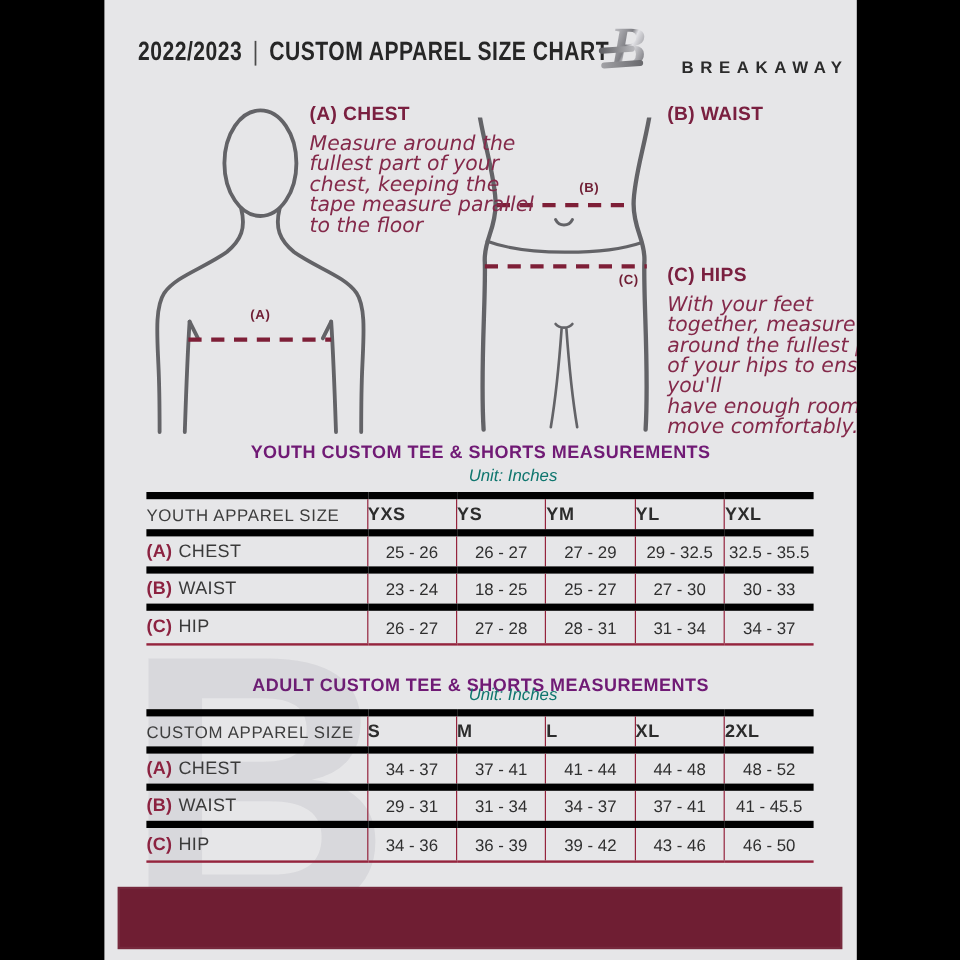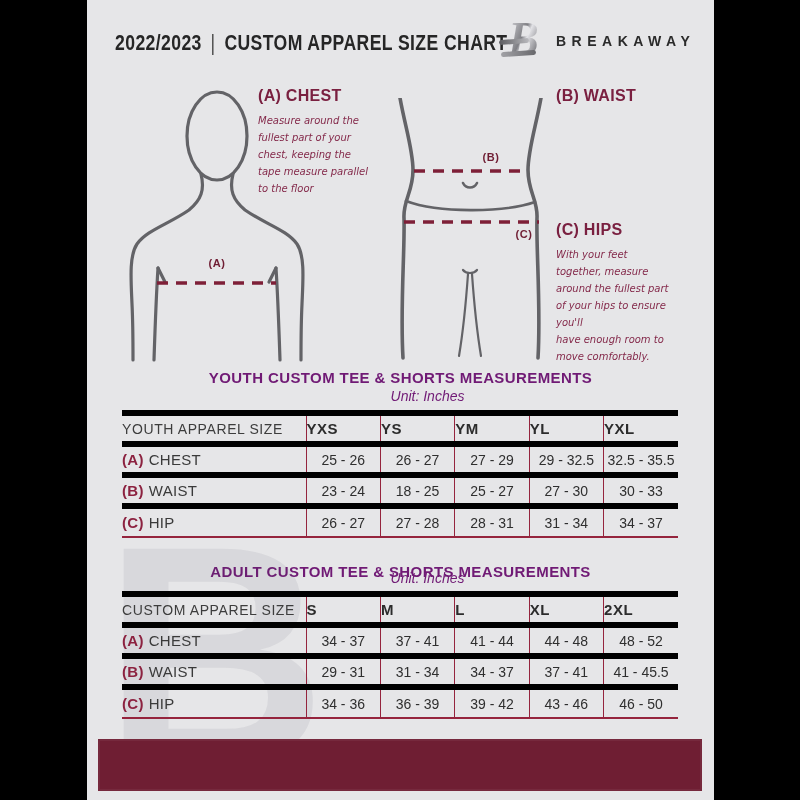--- a/index.html
+++ b/index.html
@@ -6,46 +6,46 @@
   .stage { position:relative; width:800px; height:800px; background:#000; overflow:hidden;
            font-family:"Liberation Sans",sans-serif; }
   .page { position:absolute; left:87px; top:0; width:627px; height:800px;
           background:#e6e6e8; overflow:hidden; }
 
   
   .doc-title { position:absolute; left:28px; top:30px; font-size:22px; font-weight:bold;
                color:#262626; white-space:nowrap; transform:scaleX(0.80);
                transform-origin:left center; letter-spacing:0.5px; }
   .doc-title .divider { font-weight:normal; color:#4a4a4a; margin:0 11px; }
-  .brand { position:absolute; left:412px; top:18px; display:flex; align-items:center; gap:11px; }
+  .brand { position:absolute; left:412px; top:18px; display:flex; align-items:flex-end; gap:23px; }
   .logo-mark { position:relative; width:46px; height:46px; }
   .logo-b { position:absolute; left:9px; top:-2px; font-family:"Liberation Serif",serif;
             font-style:italic; font-weight:bold; font-size:46px; line-height:1;
             background:linear-gradient(115deg,#c9c9cd 10%,#7f7f84 45%,#e2e2e6 55%,#6e6e73 90%);
             -webkit-background-clip:text; background-clip:text; color:transparent; }
   .logo-bar { position:absolute; height:5px; border-radius:3px; transform:rotate(-4deg); }
   .logo-bar-1 { left:0; top:21px; width:30px; background:linear-gradient(90deg,#5c5c60,#bababe); }
   .logo-bar-2 { left:2px; top:33px; width:35px; background:linear-gradient(90deg,#a2a2a6,#68686c); }
   .brand-name { font-size:14px; font-weight:bold; letter-spacing:5.5px; color:#2b2b2b; white-space:nowrap; }
 
   
   .fig { position:absolute; }
   .fig-marker { position:absolute; font-size:11px; font-weight:bold; color:#6f1d33;
                 letter-spacing:0.5px; width:40px; text-align:center; }
 
   
   .instr-h { position:absolute; font-size:16px; font-weight:bold; color:#7a2040; letter-spacing:0.3px; }
-  .instr-b { position:absolute; font-size:10px; font-style:italic; color:#84294a;
+  .instr-b { position:absolute; font-size:17px; font-style:italic; color:#84294a;
              line-height:17px; white-space:pre; font-family:"DejaVu Sans",sans-serif; }
 
   
   .tbl-title { position:absolute; left:0; width:627px; text-align:center; font-size:15px;
                font-weight:bold; color:#701a75; letter-spacing:0.4px; }
   .tbl-sub   { position:absolute; left:0; width:681px; text-align:center; font-size:14px;
-               font-style:italic; color:#701a75; }
+               font-style:italic; color:#0f766e; }
   .size-table { position:absolute; left:35px; width:556px; border-collapse:collapse;
                 table-layout:fixed; z-index:2; }
   .size-table col.c0 { width:184px; }
   .size-table col.c  { width:74.4px; }
   .size-table tr { height:31px; }
   .size-table th, .size-table td { padding:0; border-top:6px solid #000000; }
   .size-table tr.last th, .size-table tr.last td { border-bottom:2px solid #95243d; }
   .size-table th + th, .size-table td + td { border-left:1.5px solid #95243d; }
   .header-label-cell { text-align:left; padding-left:12px; font-size:14px; font-weight:normal;
                        letter-spacing:0.6px; color:#3d3d3d; }

